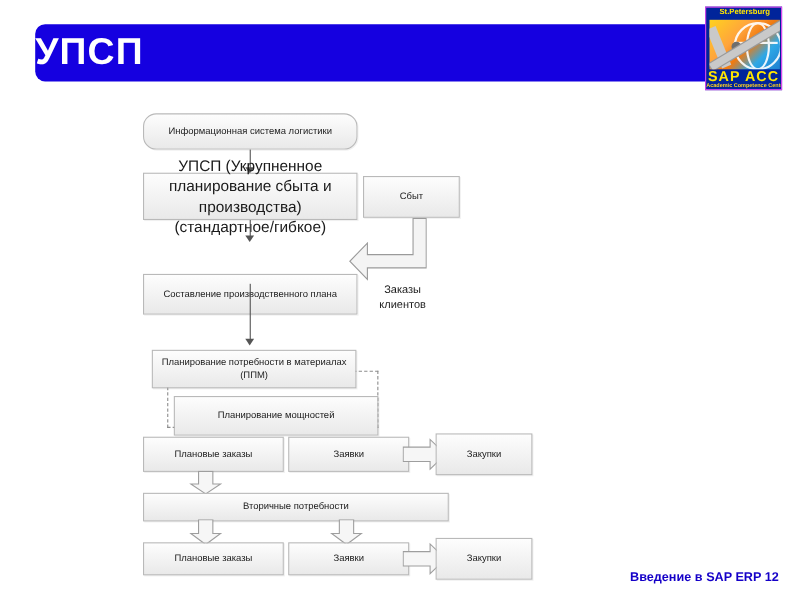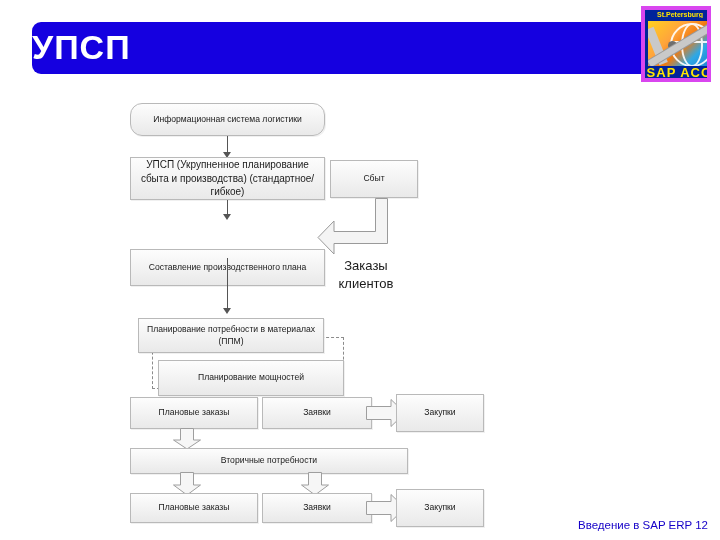--- a/index.html
+++ b/index.html
@@ -43,21 +43,21 @@
   }
 
   
   #logo {
     position: absolute;
     left: 641px;
     top: 6px;
     width: 70px;
     height: 76px;
     background: #00249a;
-    border: 4px solid #d946ef;
+    border: 1px solid #d946ef;
     box-sizing: border-box;
     overflow: hidden;
   }
   .logo-pic {
     position: absolute;
     left: 3px;
     top: 11px;
     width: 64px;
     height: 45px;
     background: linear-gradient(135deg,#ffd21f 0%, #ffa43c 36%, #f07a10 55%, #2ea8e6 75%, #1f7fd0 100%);
@@ -164,21 +164,21 @@
     font-size: 8.6px;
     font-family: "Liberation Sans", sans-serif;
     display: flex;
     align-items: center;
     justify-content: center;
     text-align: center;
     line-height: 1.35;
     padding: 1px 3px;
     box-shadow: 1px 1px 0 rgba(0,0,0,.06);
   }
-  .box.wide-text { font-size: 10px; }
+  .box.wide-text { font-size: 14px; }
 
   
   .dashed-frame {
     position: absolute;
     box-sizing: border-box;
     border: 1px dashed #8c8c8c;
     background: transparent;
   }
 
   
@@ -209,29 +209,29 @@
     box-sizing: border-box;
   }
 
   
   #footer {
     position: absolute;
     right: 12px;
     bottom: 9px;
     color: #1500c8;
     font-size: 11.5px;
-    font-weight: normal;
+    font-weight: bold;
     font-family: "Liberation Sans", sans-serif;
     white-space: nowrap;
   }
 
   
   .plain-label {
     position: absolute;
-    font-size: 13px;
+    font-size: 10px;
     color: #1a1a1a;
     text-align: center;
     line-height: 1.35;
     font-family: "Liberation Sans", sans-serif;
   }
 </style>
 </head>
 <body>
 
 <div id="title-banner">

